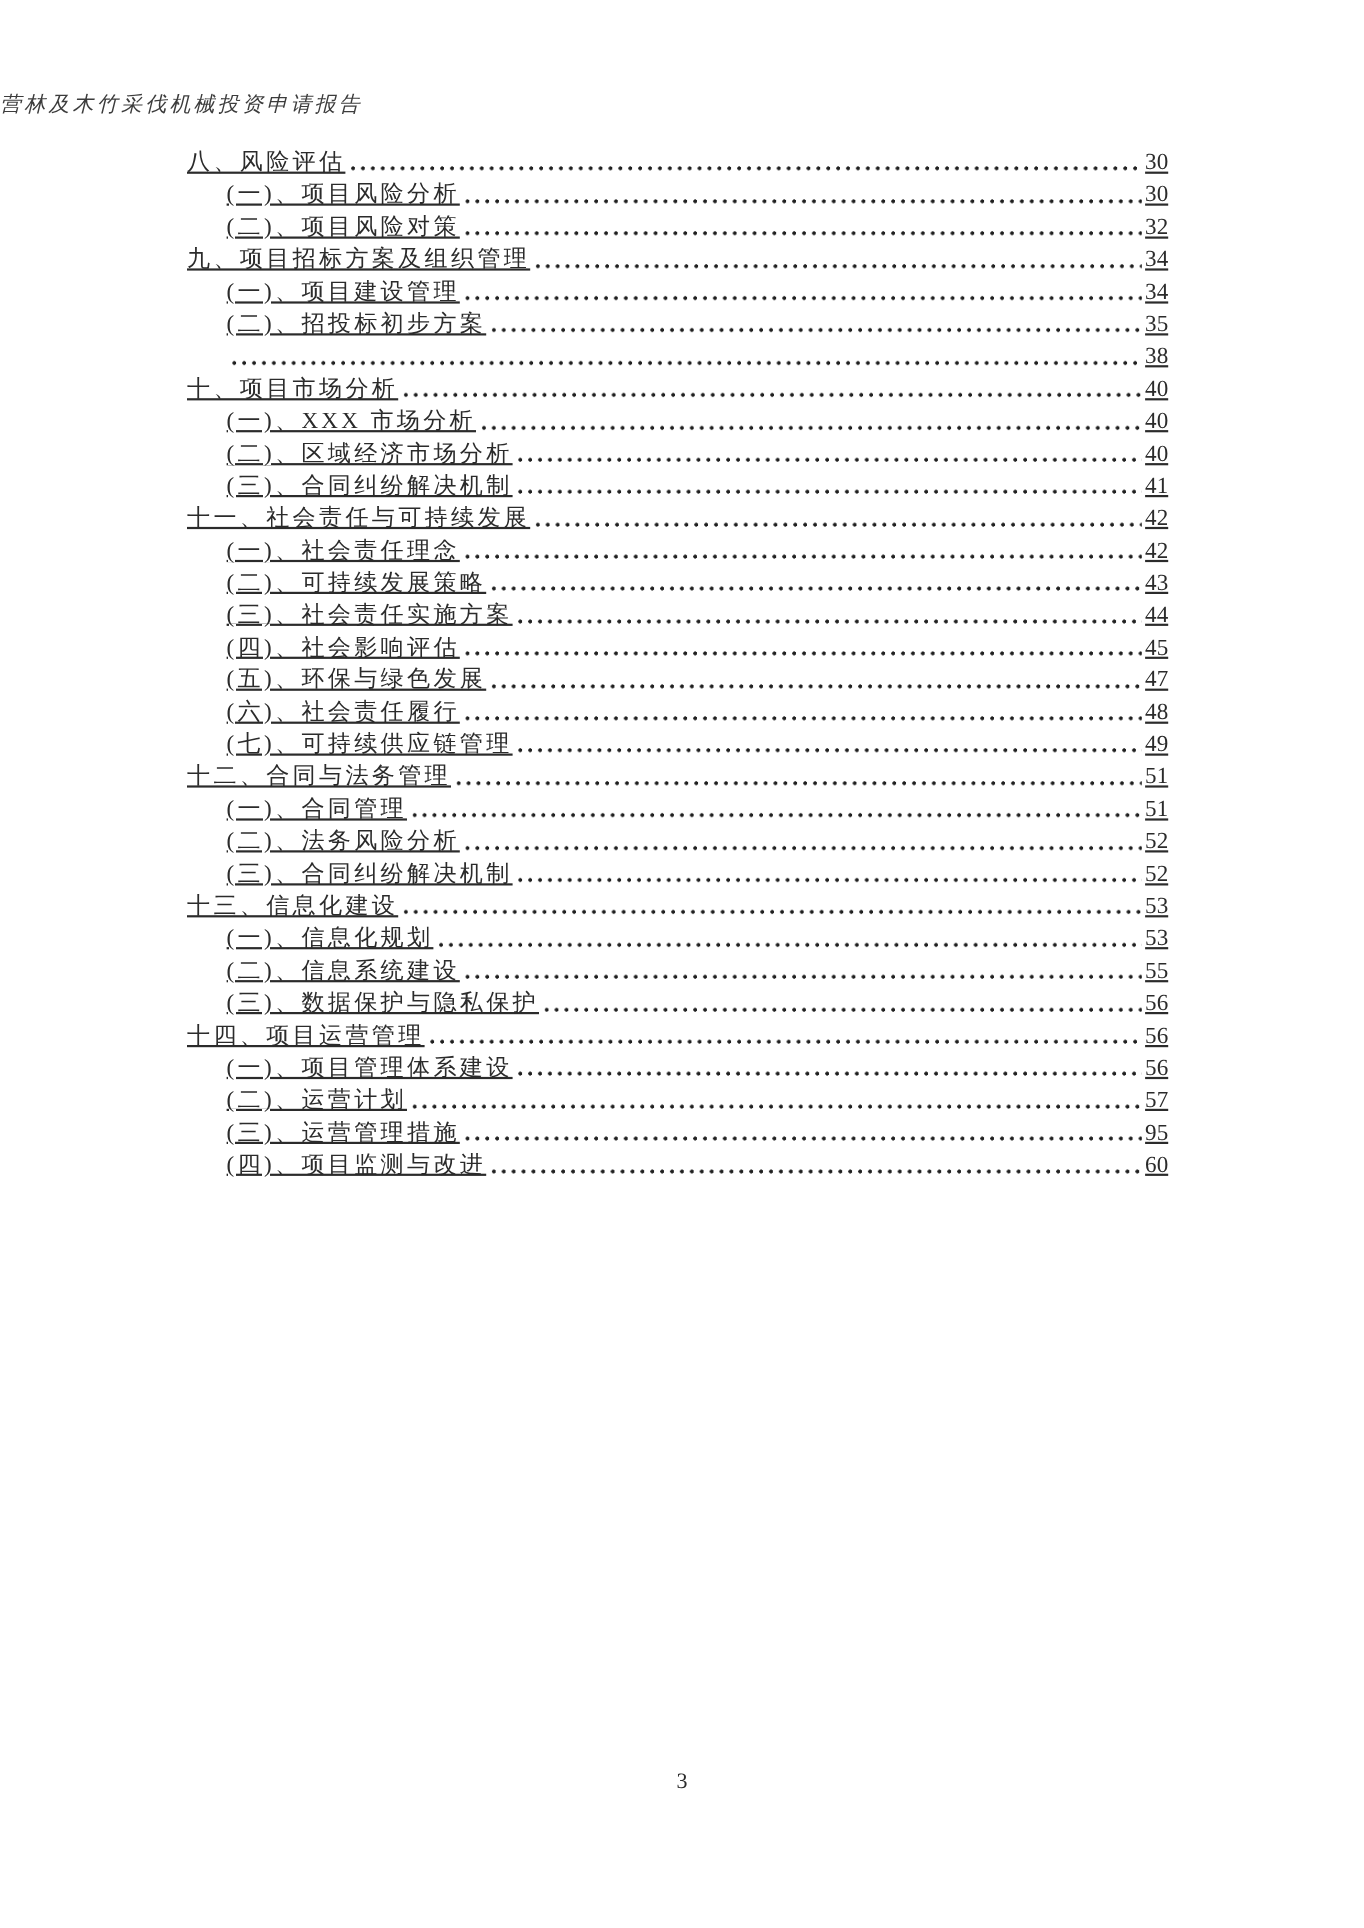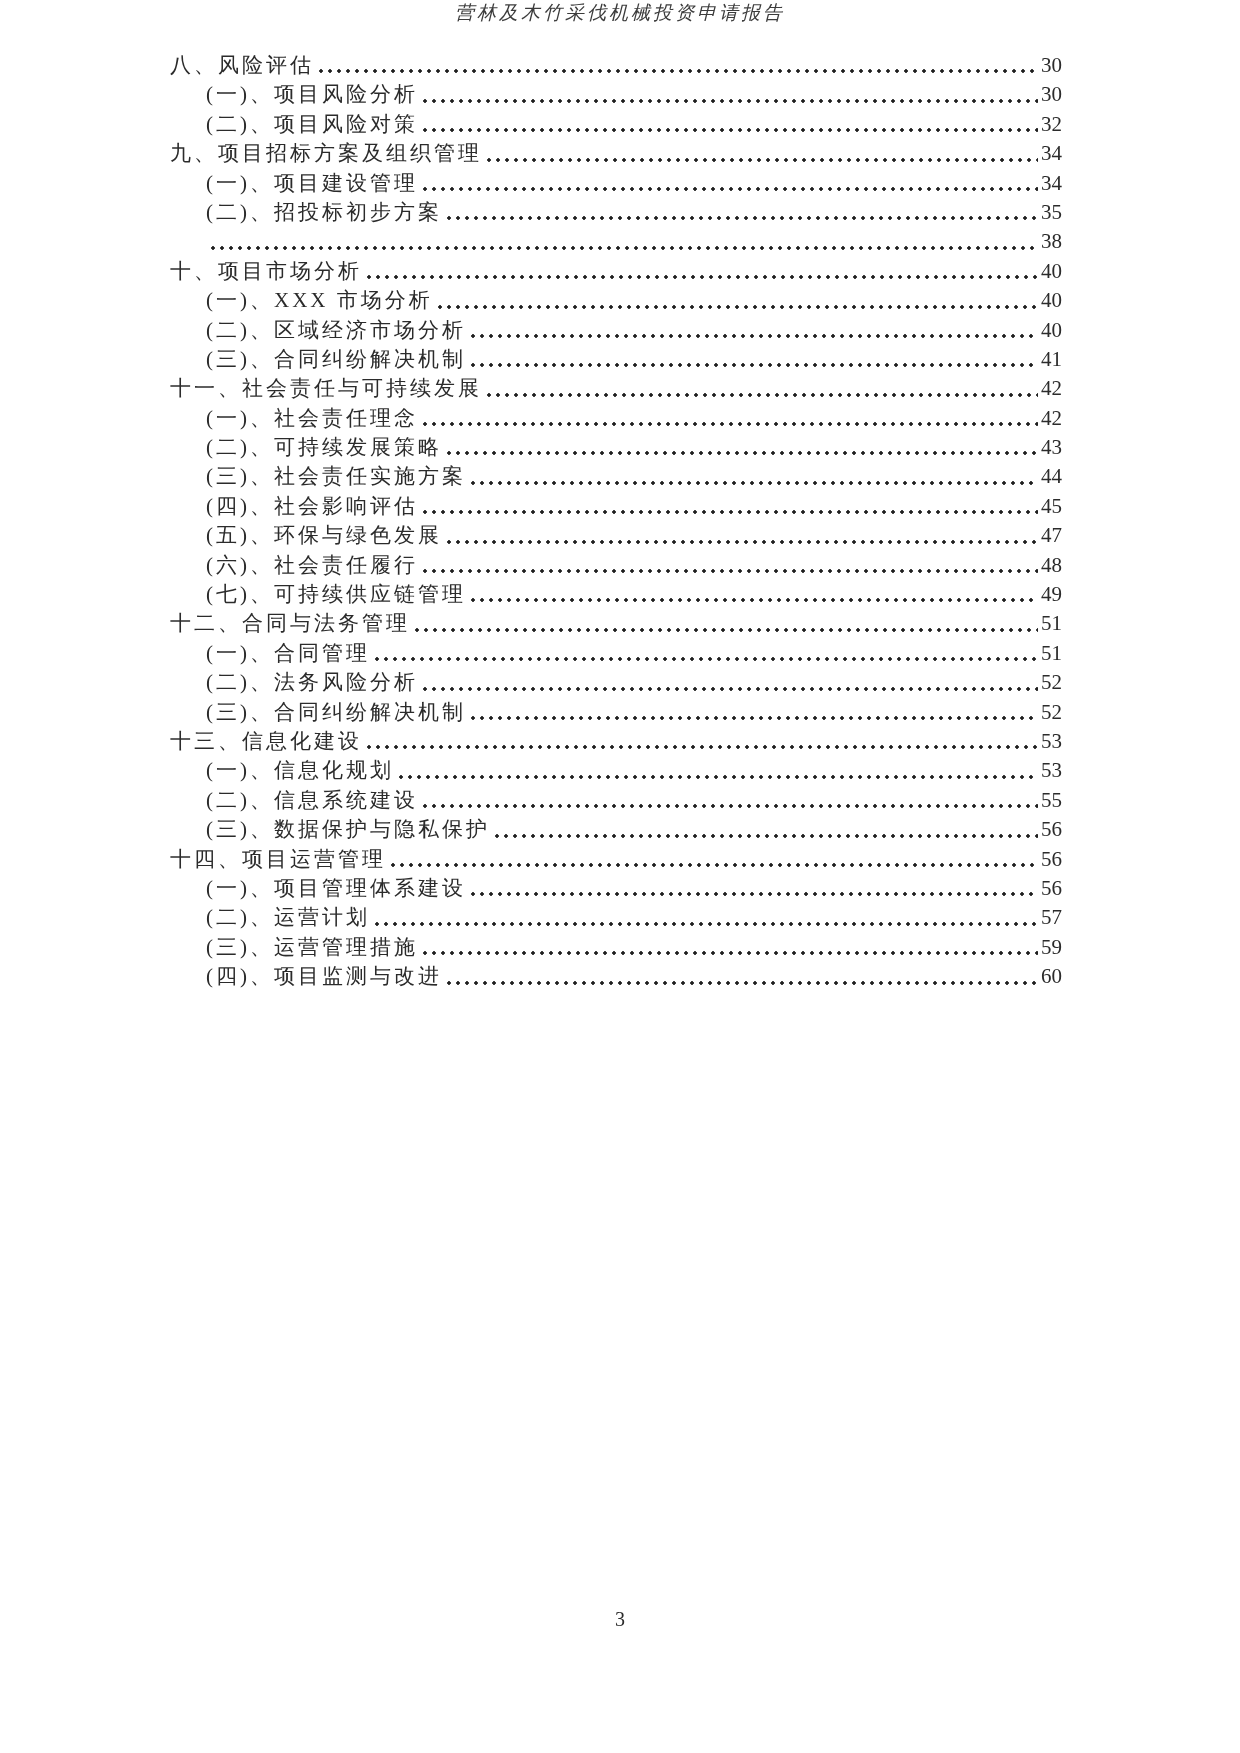--- a/index.html
+++ b/index.html
@@ -7,30 +7,32 @@
     position: relative;
     width: 1240px;
     height: 1753px;
     margin: 0 auto;
     background: #ffffff;
     font-family: "Liberation Serif", "DejaVu Serif", serif;
     color: #2b2b2b;
     overflow: hidden;
   }
   .header {
-    text-align: center;
+    padding-top: 82px;
+    text-align: left;
   }
   .header .doc-title {
     font-size: 19px;
     font-style: italic;
     letter-spacing: 3px;
     color: #3c3c3c;
   }
   .toc {
     margin: 25px 178px 0 170px;
+    text-decoration: underline;
   }
   .toc-row {
     display: flex;
     align-items: baseline;
     height: 29.4px;
     line-height: 29.4px;
     font-size: 21px;
     white-space: nowrap;
     cursor: pointer;
   }
@@ -220,21 +222,21 @@
     <span class="toc-page">56</span>
   </div>
       <div class="toc-row level-2">
     <span class="toc-title">(二)、运营计划</span>
     <span class="toc-dots"></span>
     <span class="toc-page">57</span>
   </div>
       <div class="toc-row level-2">
     <span class="toc-title">(三)、运营管理措施</span>
     <span class="toc-dots"></span>
-    <span class="toc-page">59</span>
+    <span class="toc-page">95</span>
   </div>
       <div class="toc-row level-2">
     <span class="toc-title">(四)、项目监测与改进</span>
     <span class="toc-dots"></span>
     <span class="toc-page">60</span>
   </div>
     </div>
 
   <div class="footer">
     <span class="page-num">3</span>

